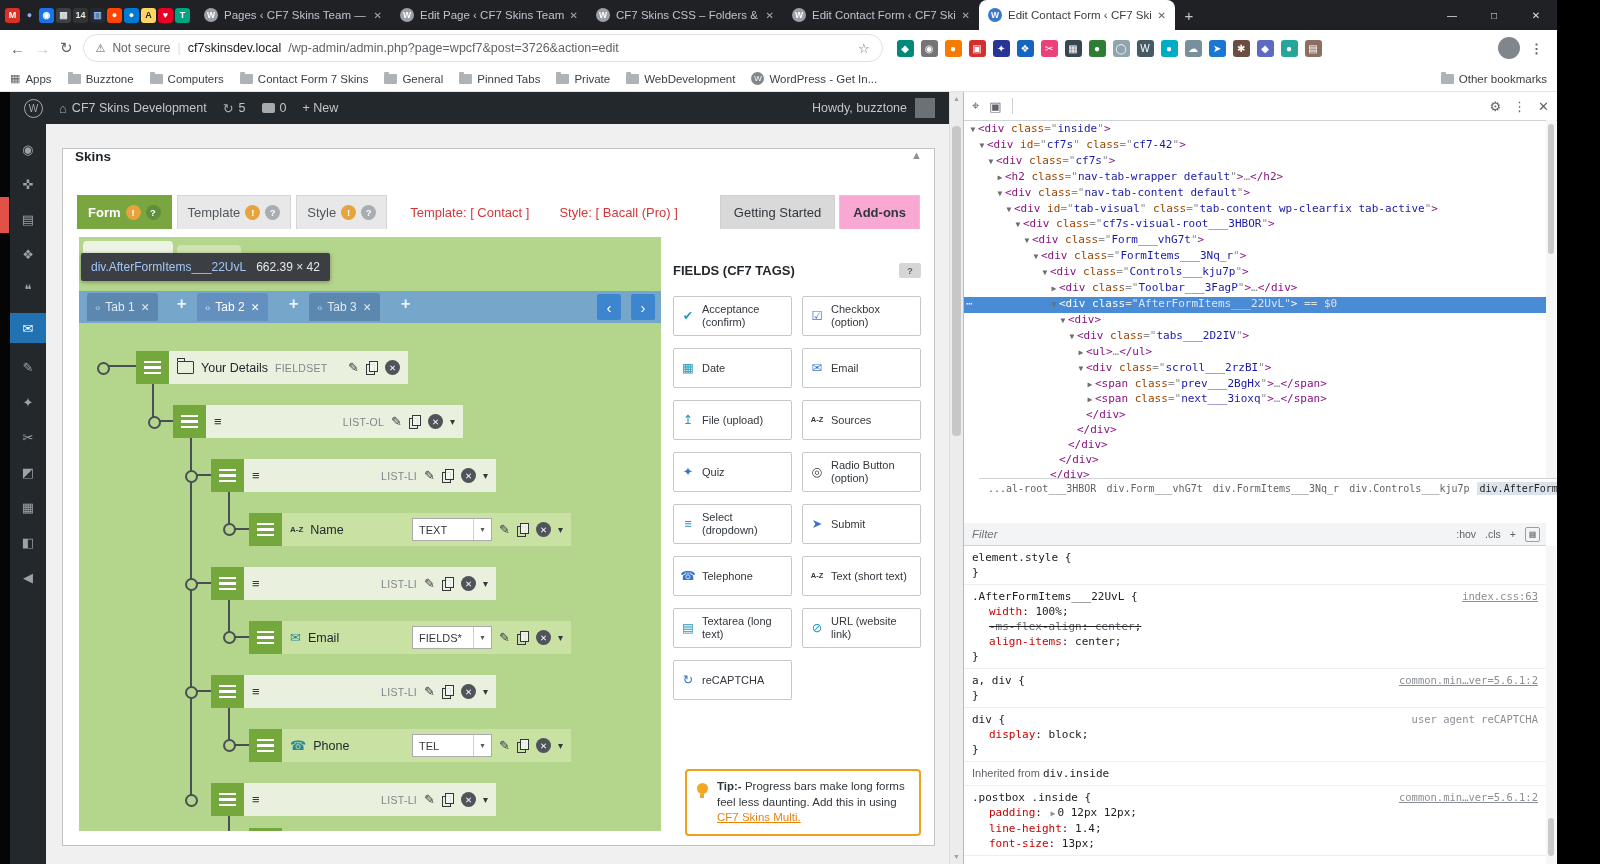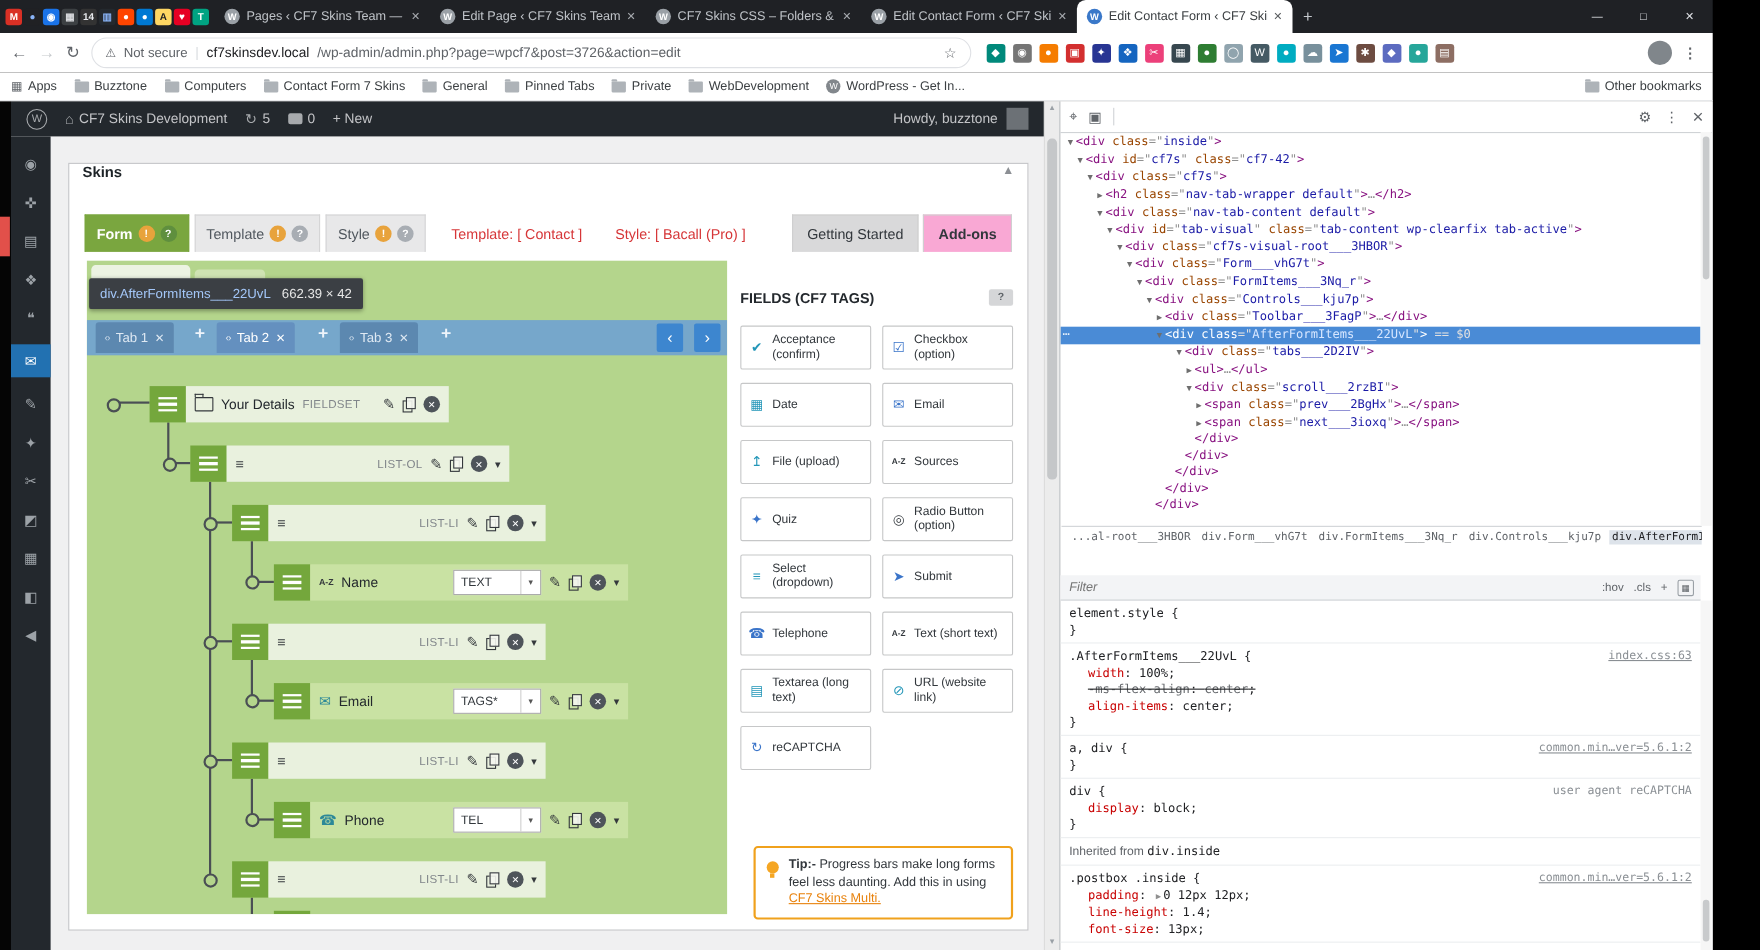--- a/index.html
+++ b/index.html
@@ -154,21 +154,21 @@
   .dl .ar{display:inline-block;width:10px;color:#6e6e6e;font-size:8px;text-align:center}
   .tg{color:#881280}
   .an{color:#994500}
   .av{color:#1a1aa6}
   .gr{color:#909090}
   .dl.sel{background:#4a8bd6;color:#fff}
   .dl.sel .tg,.dl.sel .an{color:#fff}
   .dl.sel .av{color:#d6e6ff}
   .dl.sel .gr{color:#e0e0e0}
   .more{position:absolute;left:2px;top:0;color:#eaf2fb;letter-spacing:1px}
-  .dt-crumbs{position:absolute;left:1px;top:386px;width:582px;height:20px;border-top:1px solid #d0d3d6;display:flex;align-items:center;gap:4px;padding:0 6px;font-size:10px;font-family:"DejaVu Sans Mono",monospace;color:#5f6368;overflow:hidden;box-sizing:border-box}
+  .dt-crumbs{position:absolute;left:15px;top:386px;width:582px;height:20px;border-top:1px solid #d0d3d6;display:flex;align-items:center;gap:4px;padding:0 6px;font-size:10px;font-family:"DejaVu Sans Mono",monospace;color:#5f6368;overflow:hidden;box-sizing:border-box}
   .crumb{padding:1px 3px;white-space:nowrap}
   .crumb.active{background:#dde3ea;color:#202124}
   .dt-stabs{position:absolute;left:0;top:406px;width:582px;height:25px;border-bottom:1px solid #d0d3d6;display:flex;align-items:center;padding:0 4px;box-sizing:border-box}
   .stt{padding:0 7px;height:25px;display:flex;align-items:center;font-size:11.5px;color:#5f6368;white-space:nowrap;box-sizing:border-box}
   .stt.active{color:#202124;box-shadow:inset 0 -2px 0 #1a73e8}
   .dt-filter{position:absolute;left:0;top:431px;width:582px;height:23px;background:#f3f4f6;border-bottom:1px solid #d0d3d6;display:flex;align-items:center;padding:0 6px;gap:8px;box-sizing:border-box}
   .dt-filter input{border:none;background:transparent;font-size:11.5px;font-style:italic;color:#5f6368;outline:none;width:260px;font-family:"Liberation Sans",sans-serif}
   .fctl{margin-left:auto;display:flex;gap:9px;align-items:center;color:#5f6368;font-size:10.5px}
   .fsq{width:13px;height:13px;border:1px solid #9aa0a6;border-radius:2px;font-size:8px;display:flex;align-items:center;justify-content:center}
   .dt-rules{position:absolute;left:0;top:454px;width:582px;height:318px;overflow:hidden;font-family:"DejaVu Sans Mono",monospace;font-size:11px;line-height:15px;color:#202124}
@@ -535,21 +535,21 @@
               <div class="handle">
                 <i></i>
                 <i></i>
                 <i></i>
               </div>
               <div class="tbody">
                 <span class="f-ic">✉</span>
                 <span class="tlabel">Email</span>
                 <span class="tspace"></span>
                 <span class="dd">
-                  <span class="ddv">TAGS*</span>
+                  <span class="ddv">FIELDS*</span>
                   <span class="dda">▾</span>
                 </span>
                 <span class="ic-edit">✎</span>
                 <span class="ic-copy"></span>
                 <span class="ic-del">✕</span>
                 <span class="ic-chev">▾</span>
               </div>
             </div>
             <div class="trow list" style="left: 132px; top: 438px; width: 285px;">
               <div class="handle">
@@ -711,20 +711,21 @@
           <div class="dl" style="padding-left: 22px;"><span class="ar">▼</span><span class="tg">&lt;div</span><span class="an"> class</span><span class="gr">="</span><span class="av">cf7s</span><span class="gr">"</span><span class="tg">&gt;</span></div>
           <div class="dl" style="padding-left: 31px;"><span class="ar">▶</span><span class="tg">&lt;h2</span><span class="an"> class</span><span class="gr">="</span><span class="av">nav-tab-wrapper default</span><span class="gr">"</span><span class="tg">&gt;</span><span class="gr">…</span><span class="tg">&lt;/h2&gt;</span></div>
           <div class="dl" style="padding-left: 31px;"><span class="ar">▼</span><span class="tg">&lt;div</span><span class="an"> class</span><span class="gr">="</span><span class="av">nav-tab-content default</span><span class="gr">"</span><span class="tg">&gt;</span></div>
           <div class="dl" style="padding-left: 40px;"><span class="ar">▼</span><span class="tg">&lt;div</span><span class="an"> id</span><span class="gr">="</span><span class="av">tab-visual</span><span class="gr">"</span><span class="an"> class</span><span class="gr">="</span><span class="av">tab-content wp-clearfix tab-active</span><span class="gr">"</span><span class="tg">&gt;</span></div>
           <div class="dl" style="padding-left: 49px;"><span class="ar">▼</span><span class="tg">&lt;div</span><span class="an"> class</span><span class="gr">="</span><span class="av">cf7s-visual-root___3HBOR</span><span class="gr">"</span><span class="tg">&gt;</span></div>
           <div class="dl" style="padding-left: 58px;"><span class="ar">▼</span><span class="tg">&lt;div</span><span class="an"> class</span><span class="gr">="</span><span class="av">Form___vhG7t</span><span class="gr">"</span><span class="tg">&gt;</span></div>
           <div class="dl" style="padding-left: 67px;"><span class="ar">▼</span><span class="tg">&lt;div</span><span class="an"> class</span><span class="gr">="</span><span class="av">FormItems___3Nq_r</span><span class="gr">"</span><span class="tg">&gt;</span></div>
           <div class="dl" style="padding-left: 76px;"><span class="ar">▼</span><span class="tg">&lt;div</span><span class="an"> class</span><span class="gr">="</span><span class="av">Controls___kju7p</span><span class="gr">"</span><span class="tg">&gt;</span></div>
           <div class="dl" style="padding-left: 85px;"><span class="ar">▶</span><span class="tg">&lt;div</span><span class="an"> class</span><span class="gr">="</span><span class="av">Toolbar___3FagP</span><span class="gr">"</span><span class="tg">&gt;</span><span class="gr">…</span><span class="tg">&lt;/div&gt;</span></div>
           <div class="dl sel" style="padding-left: 85px;"><span class="ar">▼</span><span class="tg">&lt;div</span><span class="an"> class</span><span class="gr">="</span><span class="av">AfterFormItems___22UvL</span><span class="gr">"</span><span class="tg">&gt;</span><span class="gr"> == $0</span><span class="more">⋯</span></div>
+          <div class="dl" style="padding-left: 94px;"><span class="ar">▼</span><span class="tg">&lt;div</span><span class="tg">&gt;</span></div>
           <div class="dl" style="padding-left: 103px;"><span class="ar">▼</span><span class="tg">&lt;div</span><span class="an"> class</span><span class="gr">="</span><span class="av">tabs___2D2IV</span><span class="gr">"</span><span class="tg">&gt;</span></div>
           <div class="dl" style="padding-left: 112px;"><span class="ar">▶</span><span class="tg">&lt;ul</span><span class="tg">&gt;</span><span class="gr">…</span><span class="tg">&lt;/ul&gt;</span></div>
           <div class="dl" style="padding-left: 112px;"><span class="ar">▼</span><span class="tg">&lt;div</span><span class="an"> class</span><span class="gr">="</span><span class="av">scroll___2rzBI</span><span class="gr">"</span><span class="tg">&gt;</span></div>
           <div class="dl" style="padding-left: 121px;"><span class="ar">▶</span><span class="tg">&lt;span</span><span class="an"> class</span><span class="gr">="</span><span class="av">prev___2BgHx</span><span class="gr">"</span><span class="tg">&gt;</span><span class="gr">…</span><span class="tg">&lt;/span&gt;</span></div>
           <div class="dl" style="padding-left: 121px;"><span class="ar">▶</span><span class="tg">&lt;span</span><span class="an"> class</span><span class="gr">="</span><span class="av">next___3ioxq</span><span class="gr">"</span><span class="tg">&gt;</span><span class="gr">…</span><span class="tg">&lt;/span&gt;</span></div>
           <div class="dl" style="padding-left: 112px;"><span class="ar"></span><span class="tg">&lt;/div&gt;</span></div>
           <div class="dl" style="padding-left: 103px;"><span class="ar"></span><span class="tg">&lt;/div&gt;</span></div>
           <div class="dl" style="padding-left: 94px;"><span class="ar"></span><span class="tg">&lt;/div&gt;</span></div>
           <div class="dl" style="padding-left: 85px;"><span class="ar"></span><span class="tg">&lt;/div&gt;</span></div>
           <div class="dl" style="padding-left: 76px;"><span class="ar"></span><span class="tg">&lt;/div&gt;</span></div>

